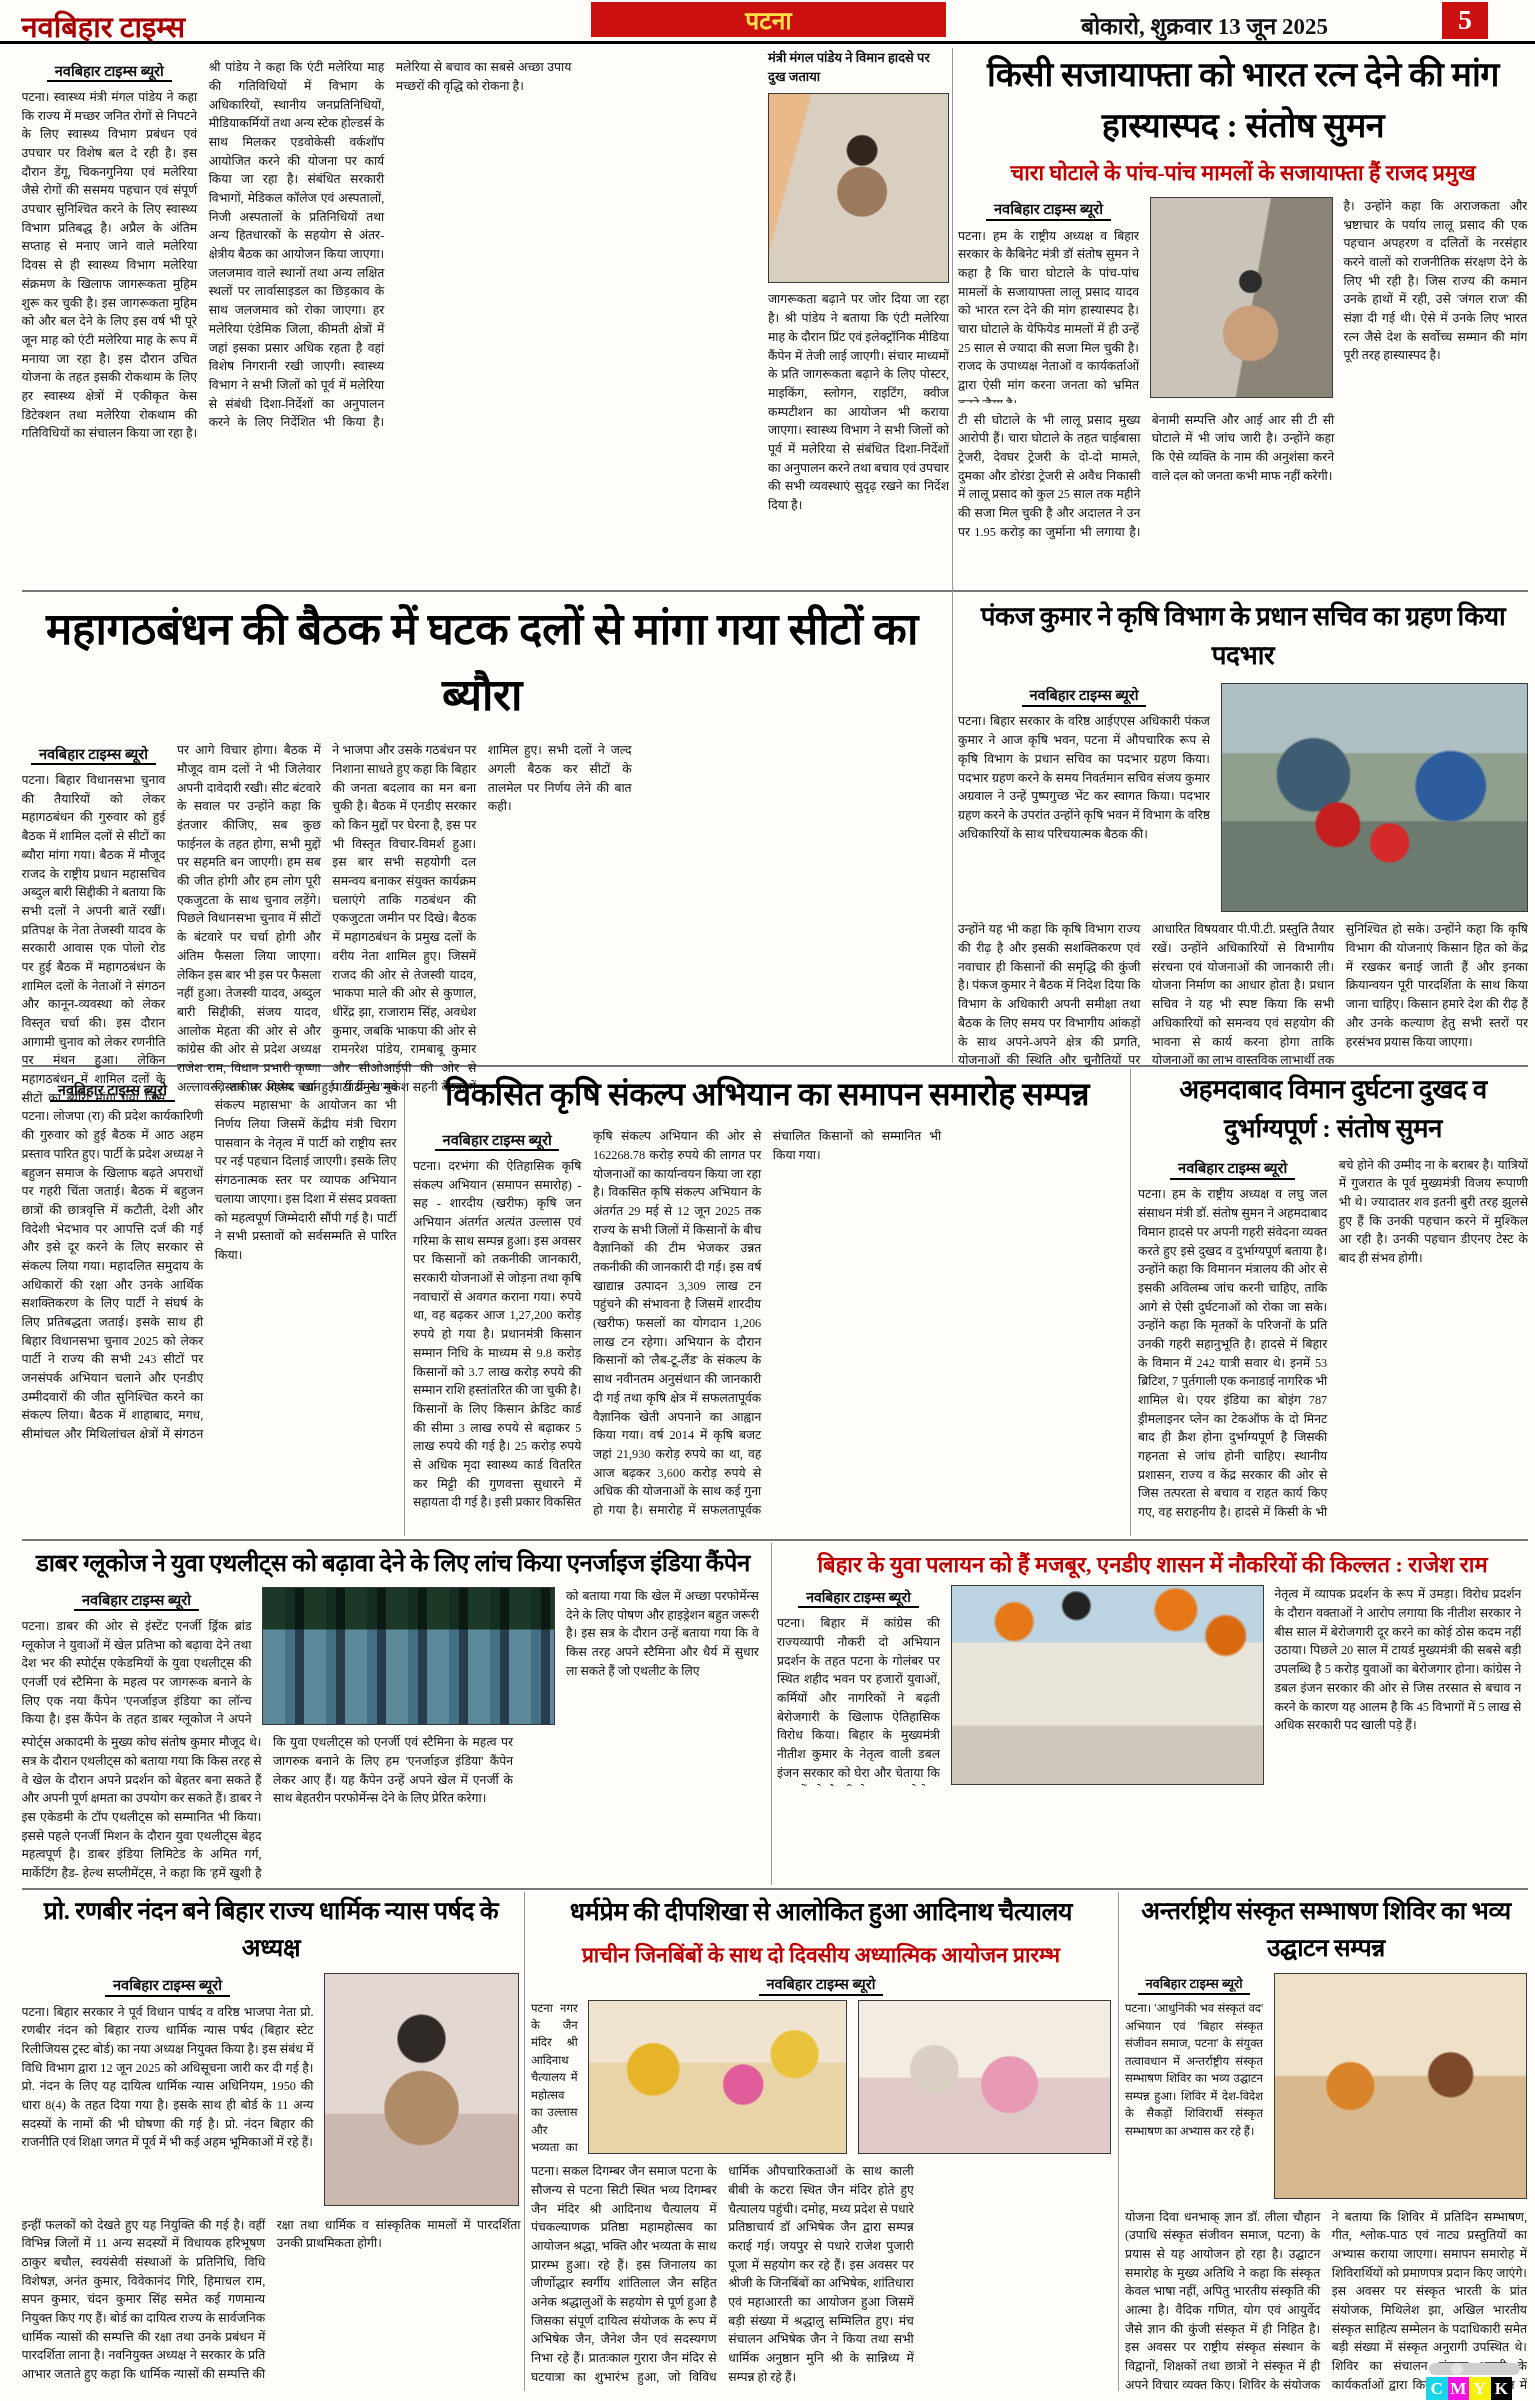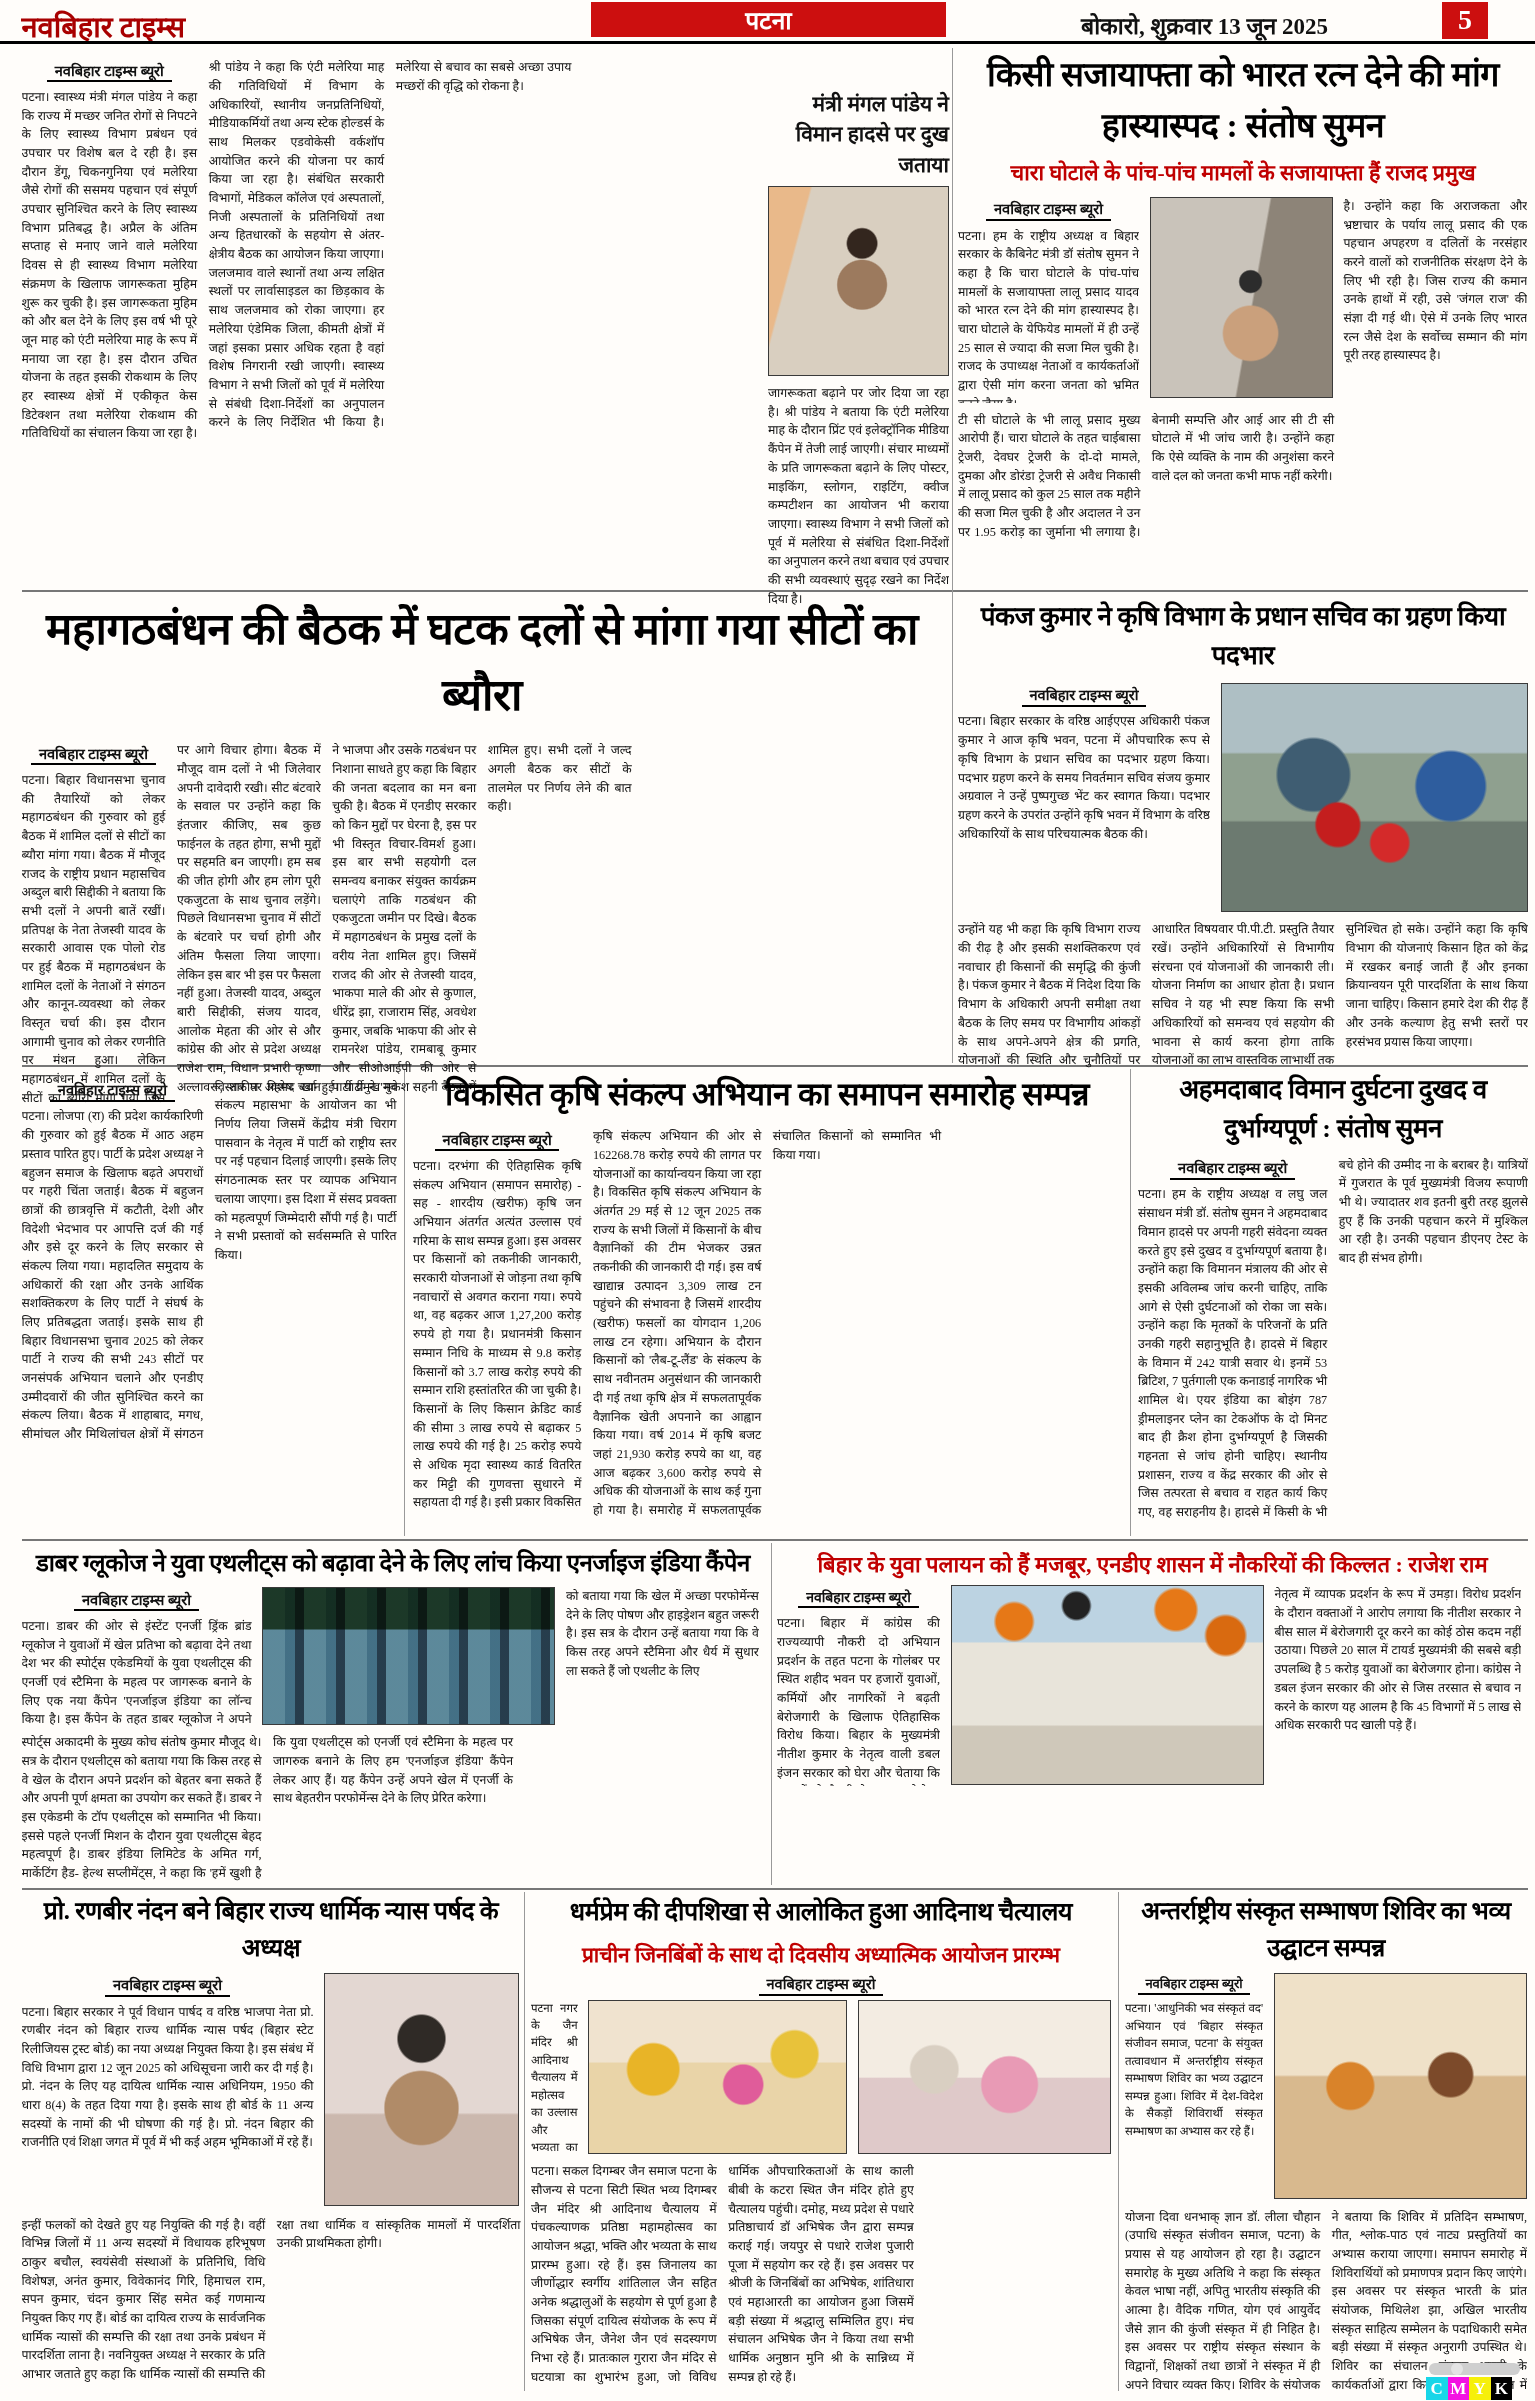--- a/index.html
+++ b/index.html
@@ -1,37 +1,37 @@
 <!DOCTYPE html>
 <html style="font-size:12.3px"><head>
 <meta charset="utf-8">
 <style>
   html,body{margin:0;padding:0;background:#e8e8e4;}
   #page{position:relative;width:1535px;height:2401px;background:#fffdfa;margin:0 auto;
         font-family:Liberation Serif, serif;color:#111;overflow:hidden;}
   
   .mast-name{position:absolute;left:21.5px;top:6.1px;font-size:29px;font-weight:700;color:#a80000;}
   .city-box{position:absolute;left:591px;top:2.3px;width:355px;height:35px;background:#cc0f0f;
-            display:flex;align-items:center;justify-content:center;color:#ffffff;font-size:24.6px;font-weight:700;}
+            display:flex;align-items:center;justify-content:center;color:#fde047;font-size:24.6px;font-weight:700;}
   .date-line{position:absolute;left:1081px;top:9.2px;font-size:23px;font-weight:700;color:#111;}
   .page-box{position:absolute;left:1442px;top:1.5px;width:46px;height:37px;background:#cc0f0f;
             display:flex;align-items:center;justify-content:center;color:#fff;font-size:28px;font-weight:700;}
   .head-rule{position:absolute;left:0;top:41px;width:1535px;height:3.1px;background:#000;}
   
   .art{position:absolute;}
   .hl{font-weight:700;color:#000;text-align:center;line-height:1.5;letter-spacing:-0.4px;}
   .sub{font-weight:700;color:#c00000;text-align:center;line-height:1.35;}
   .byline{text-align:center;margin:1.5px auto 6.1px;font-weight:700;font-size:14.6px;}
   .byline span{border-bottom:2.3px solid #000;padding:0 7.7px 1.5px;}
   .cols{text-align:justify;font-size:12.3px;line-height:1.52;column-gap:11.5px;overflow:hidden;column-fill:auto;}
   .c2{column-count:2}.c3{column-count:3}.c4{column-count:4}.c6{column-count:6}
   .col{text-align:justify;font-size:12.3px;line-height:1.52;overflow:hidden;}
   .row{display:flex;gap:10.7px;align-items:flex-start;}
   .photo{border:0.8px solid #3a3a3a;box-sizing:border-box;flex:none;}
-  .cap{font-weight:700;font-size:21px;text-align:right;line-height:1.45;margin-bottom:6.1px;margin-top:40px;}
+  .cap{font-weight:700;font-size:13px;text-align:left;line-height:1.45;margin-bottom:6.1px;}
   
   .ph-minister{background:radial-gradient(circle at 52% 30%,#33261e 0 9%,transparent 10%),
     radial-gradient(circle at 52% 52%,#9c7a5e 0 18%,transparent 19%),
     linear-gradient(105deg,#e9b98a 0 18%,#d9cfc0 19% 100%),
     linear-gradient(180deg,#d8cfc2,#efe9df);}
   .ph-santosh{background:radial-gradient(circle at 55% 42%,#2c2c2c 0 7%,transparent 8%),
     radial-gradient(circle at 55% 68%,#caa07c 0 16%,transparent 17%),
     linear-gradient(100deg,#c9c3ba 0 55%,#8d8478 56% 100%);}
   .ph-bouquet{background:radial-gradient(circle at 38% 62%,#c41e1e 0 9%,transparent 10%),
     radial-gradient(circle at 55% 70%,#d42a2a 0 8%,transparent 9%),

